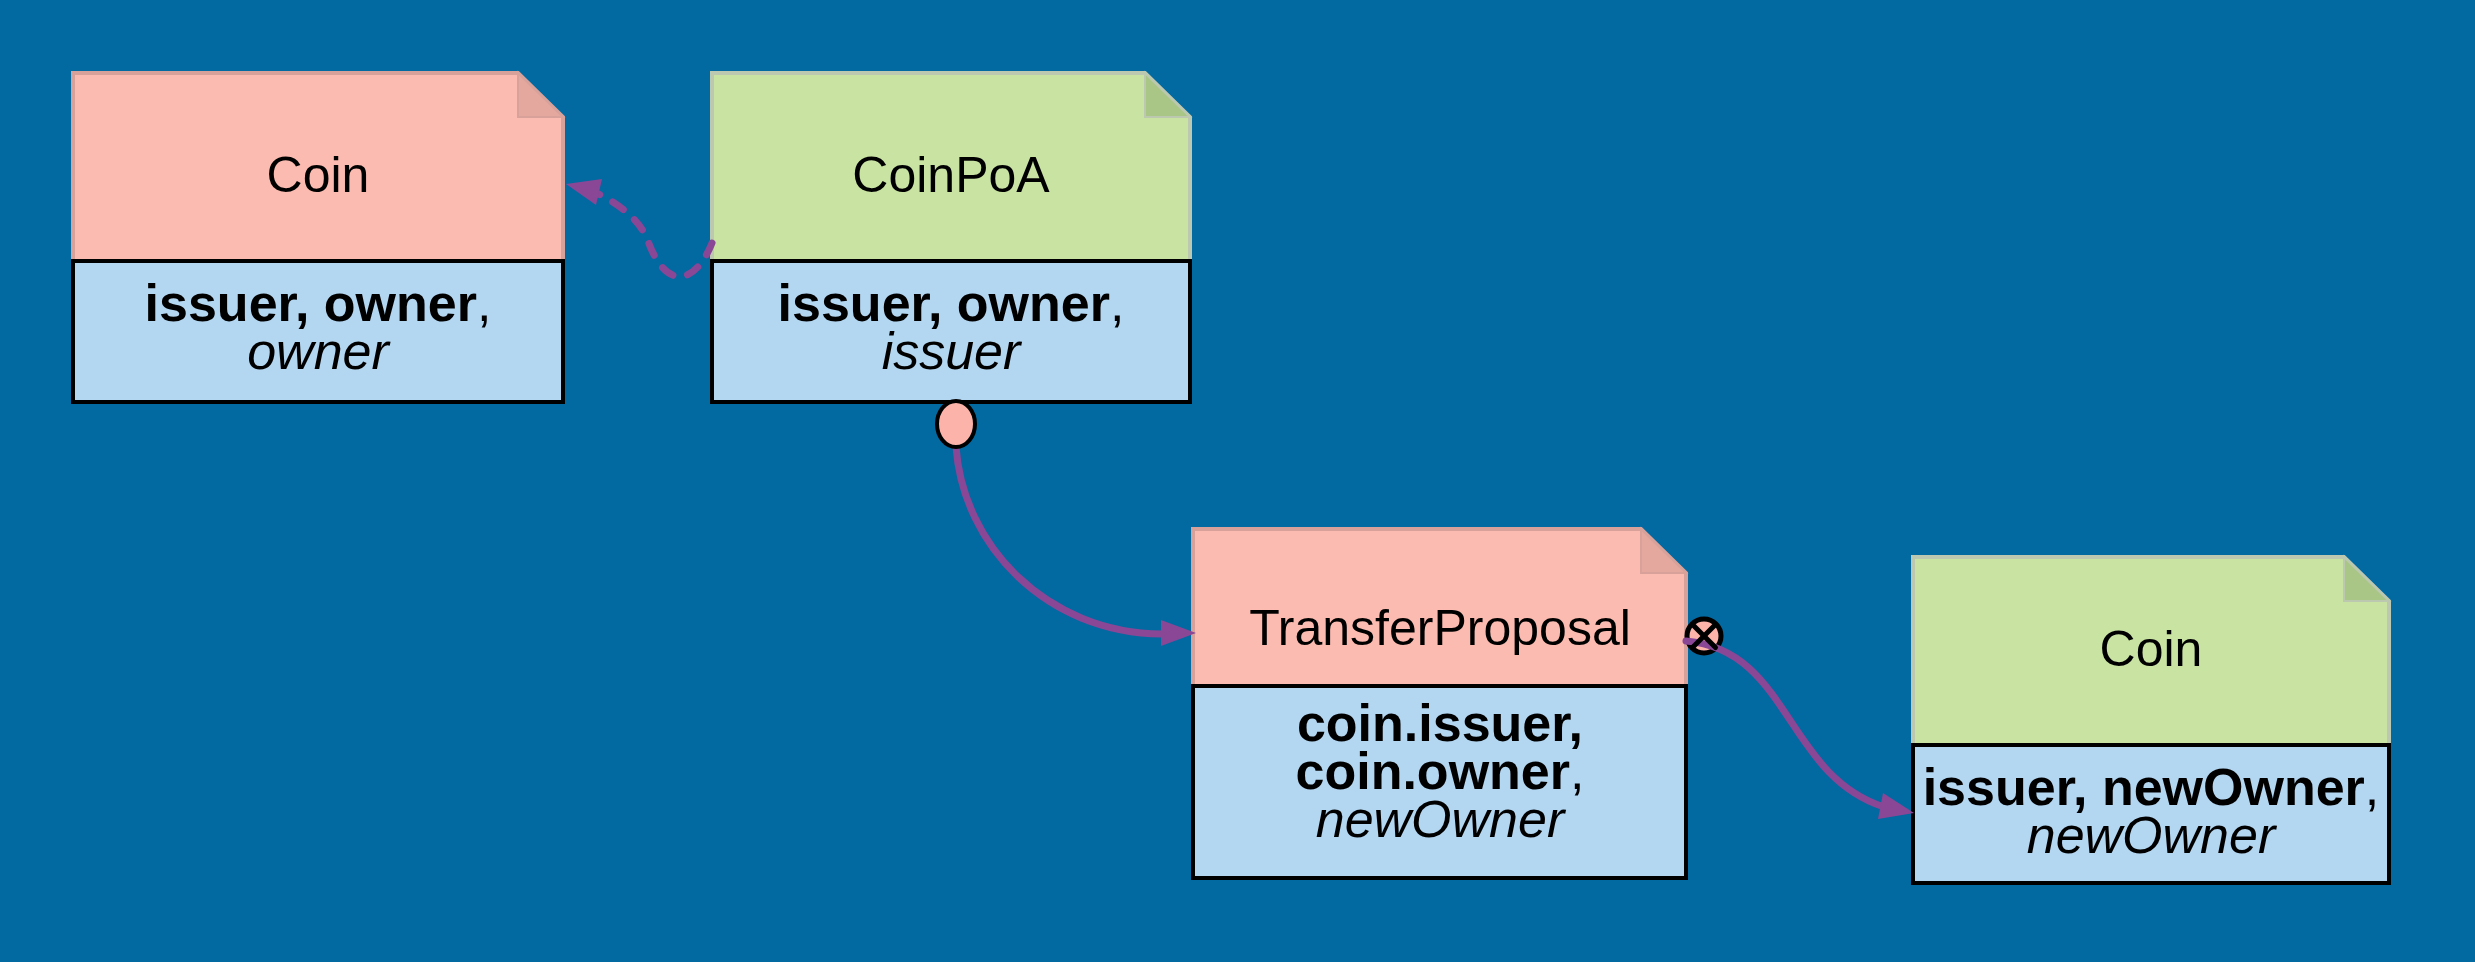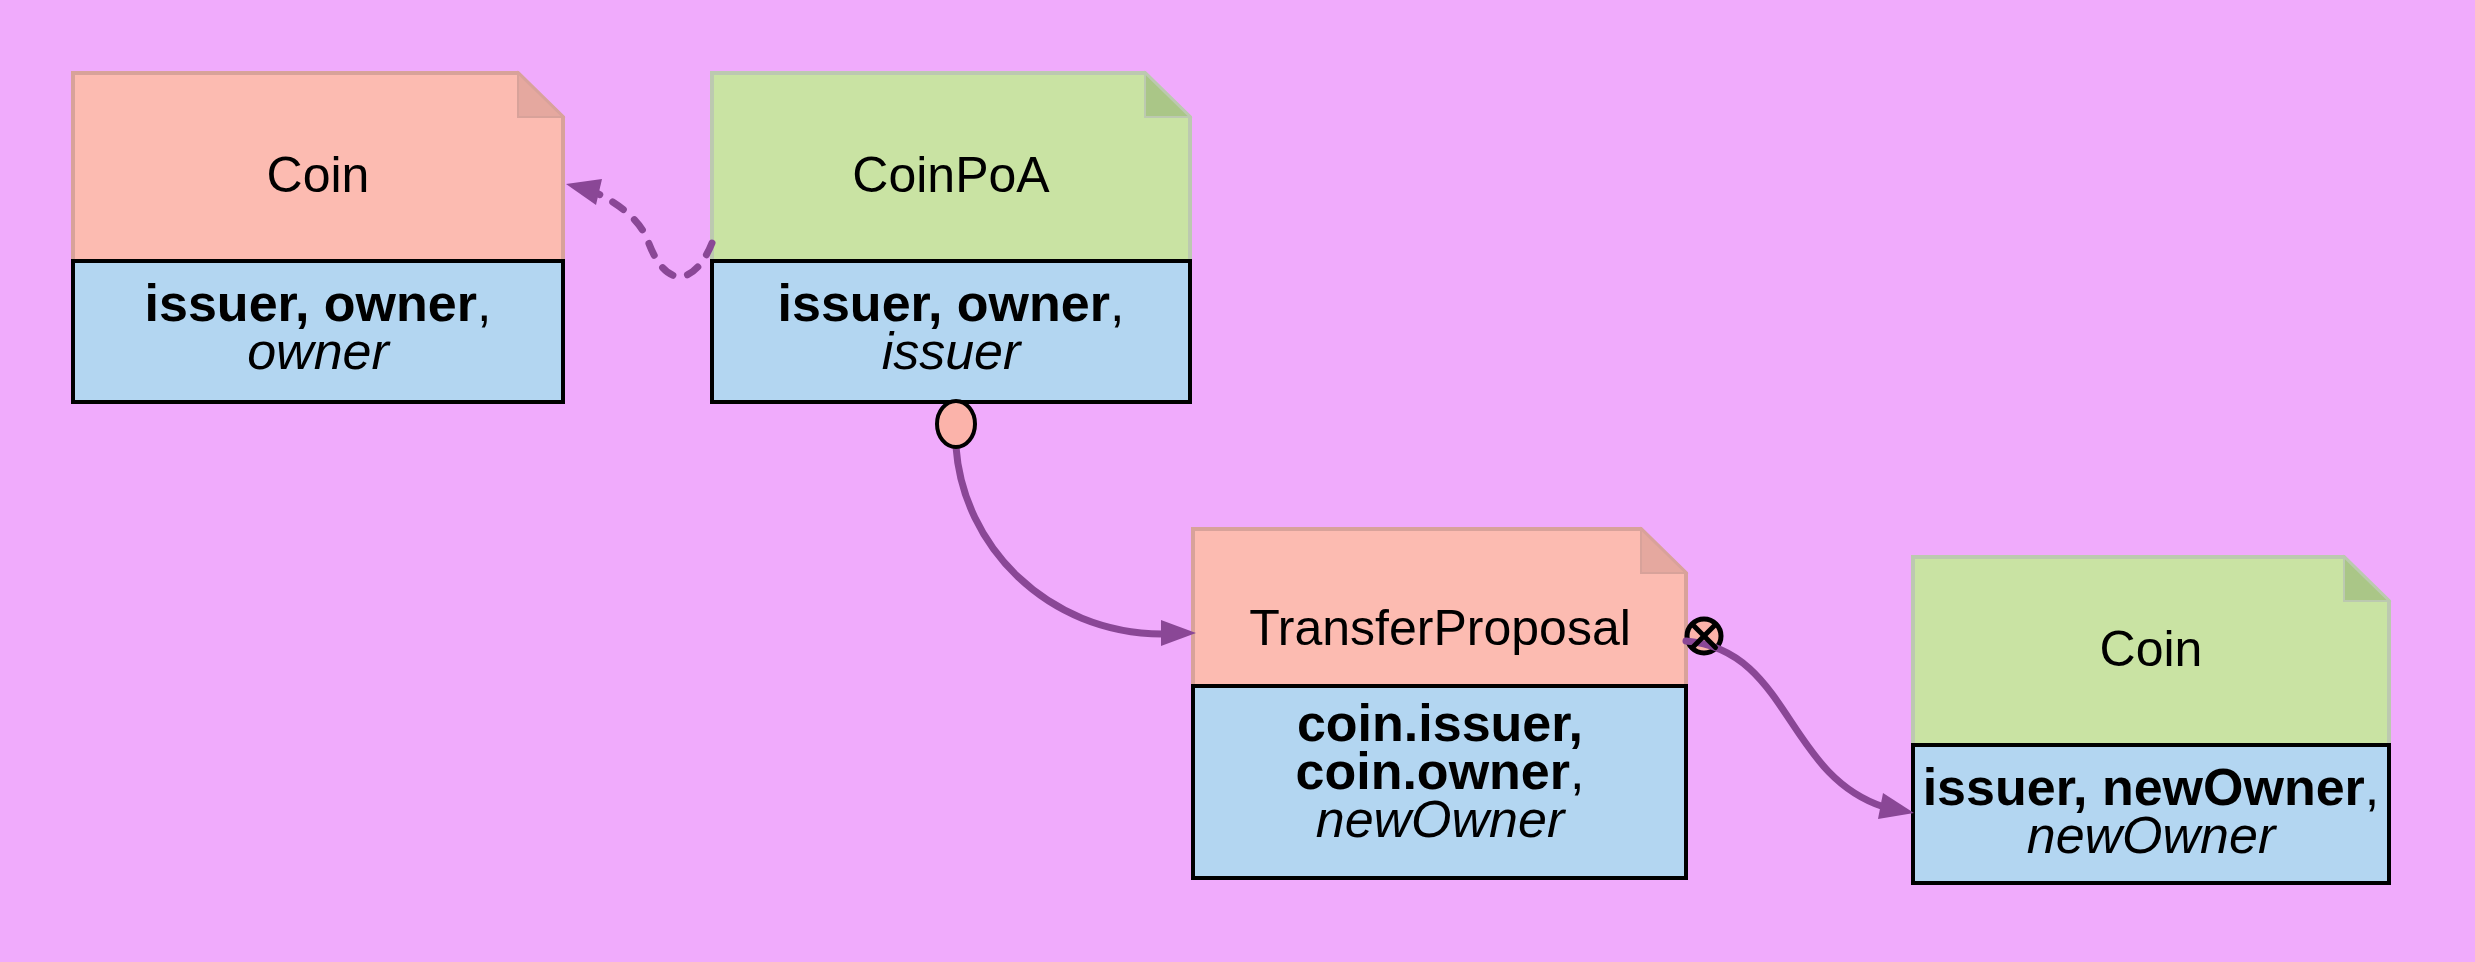--- a/index.html
+++ b/index.html
@@ -4,21 +4,21 @@
 <style>
   html, body {
     margin: 0;
     padding: 0;
     background: #ffffff;
   }
   .canvas {
     position: relative;
     width: 2475px;
     height: 962px;
-    background: #f0abfc;
+    background: #0369a1;
     overflow: hidden;
   }
   svg text {
     font-family: "Liberation Sans", sans-serif;
     fill: #000000;
     text-anchor: middle;
   }
   .title  { font-size: 50px; }
   .body   { font-size: 52px; }
   .b      { font-weight: bold; }

